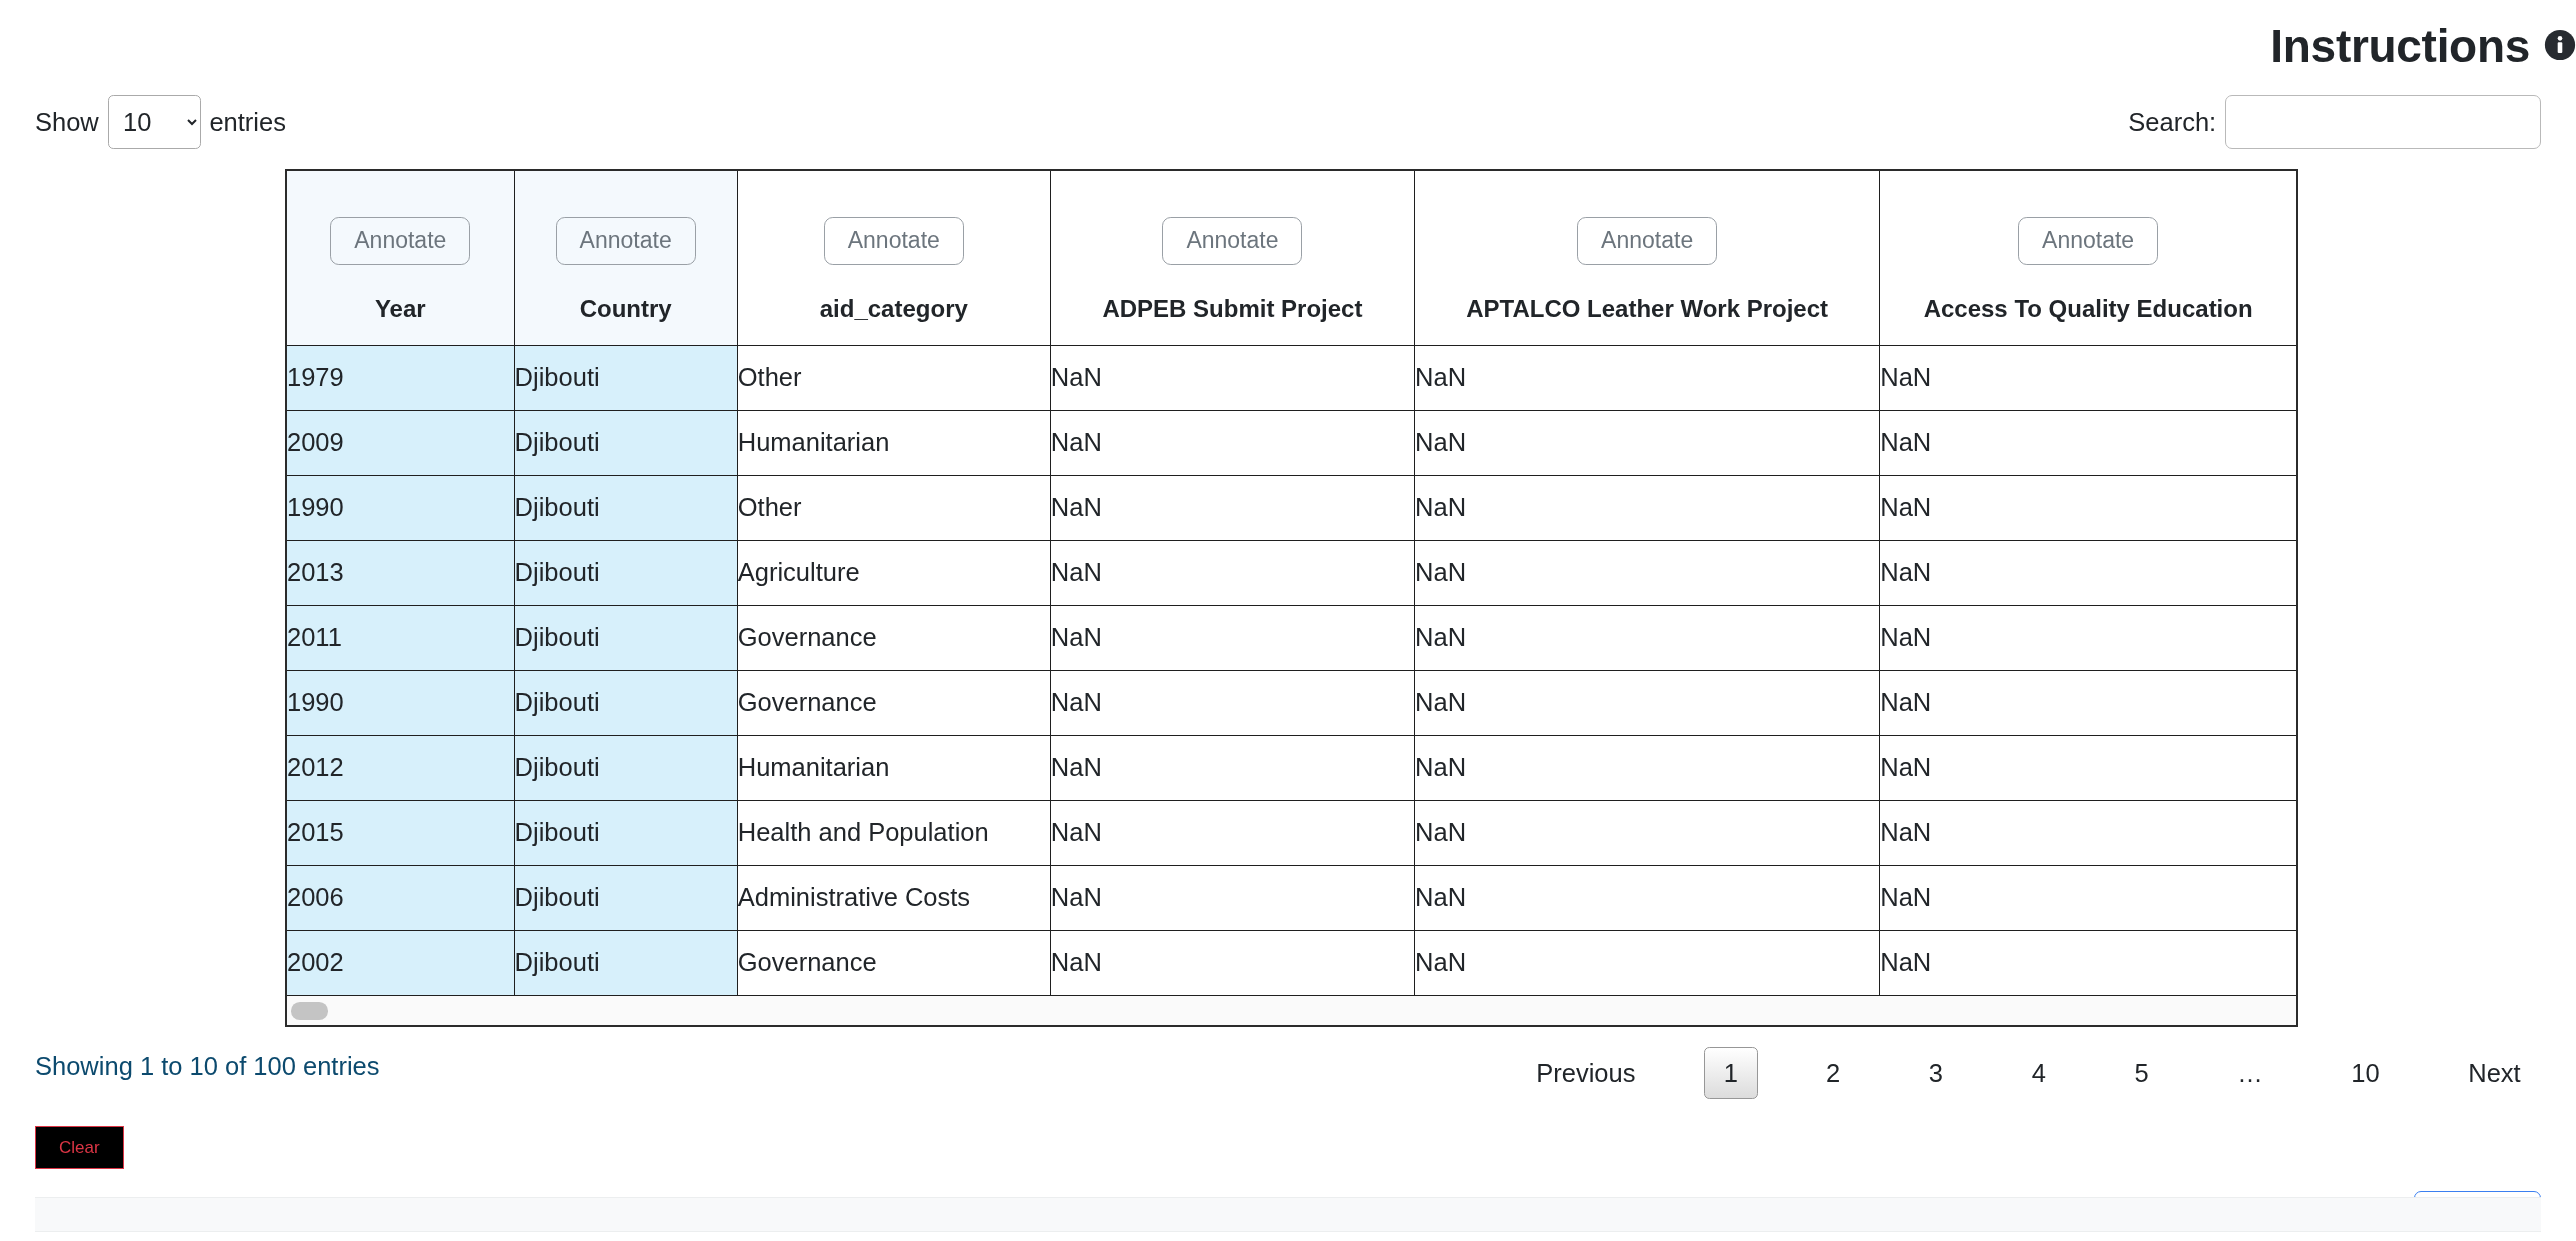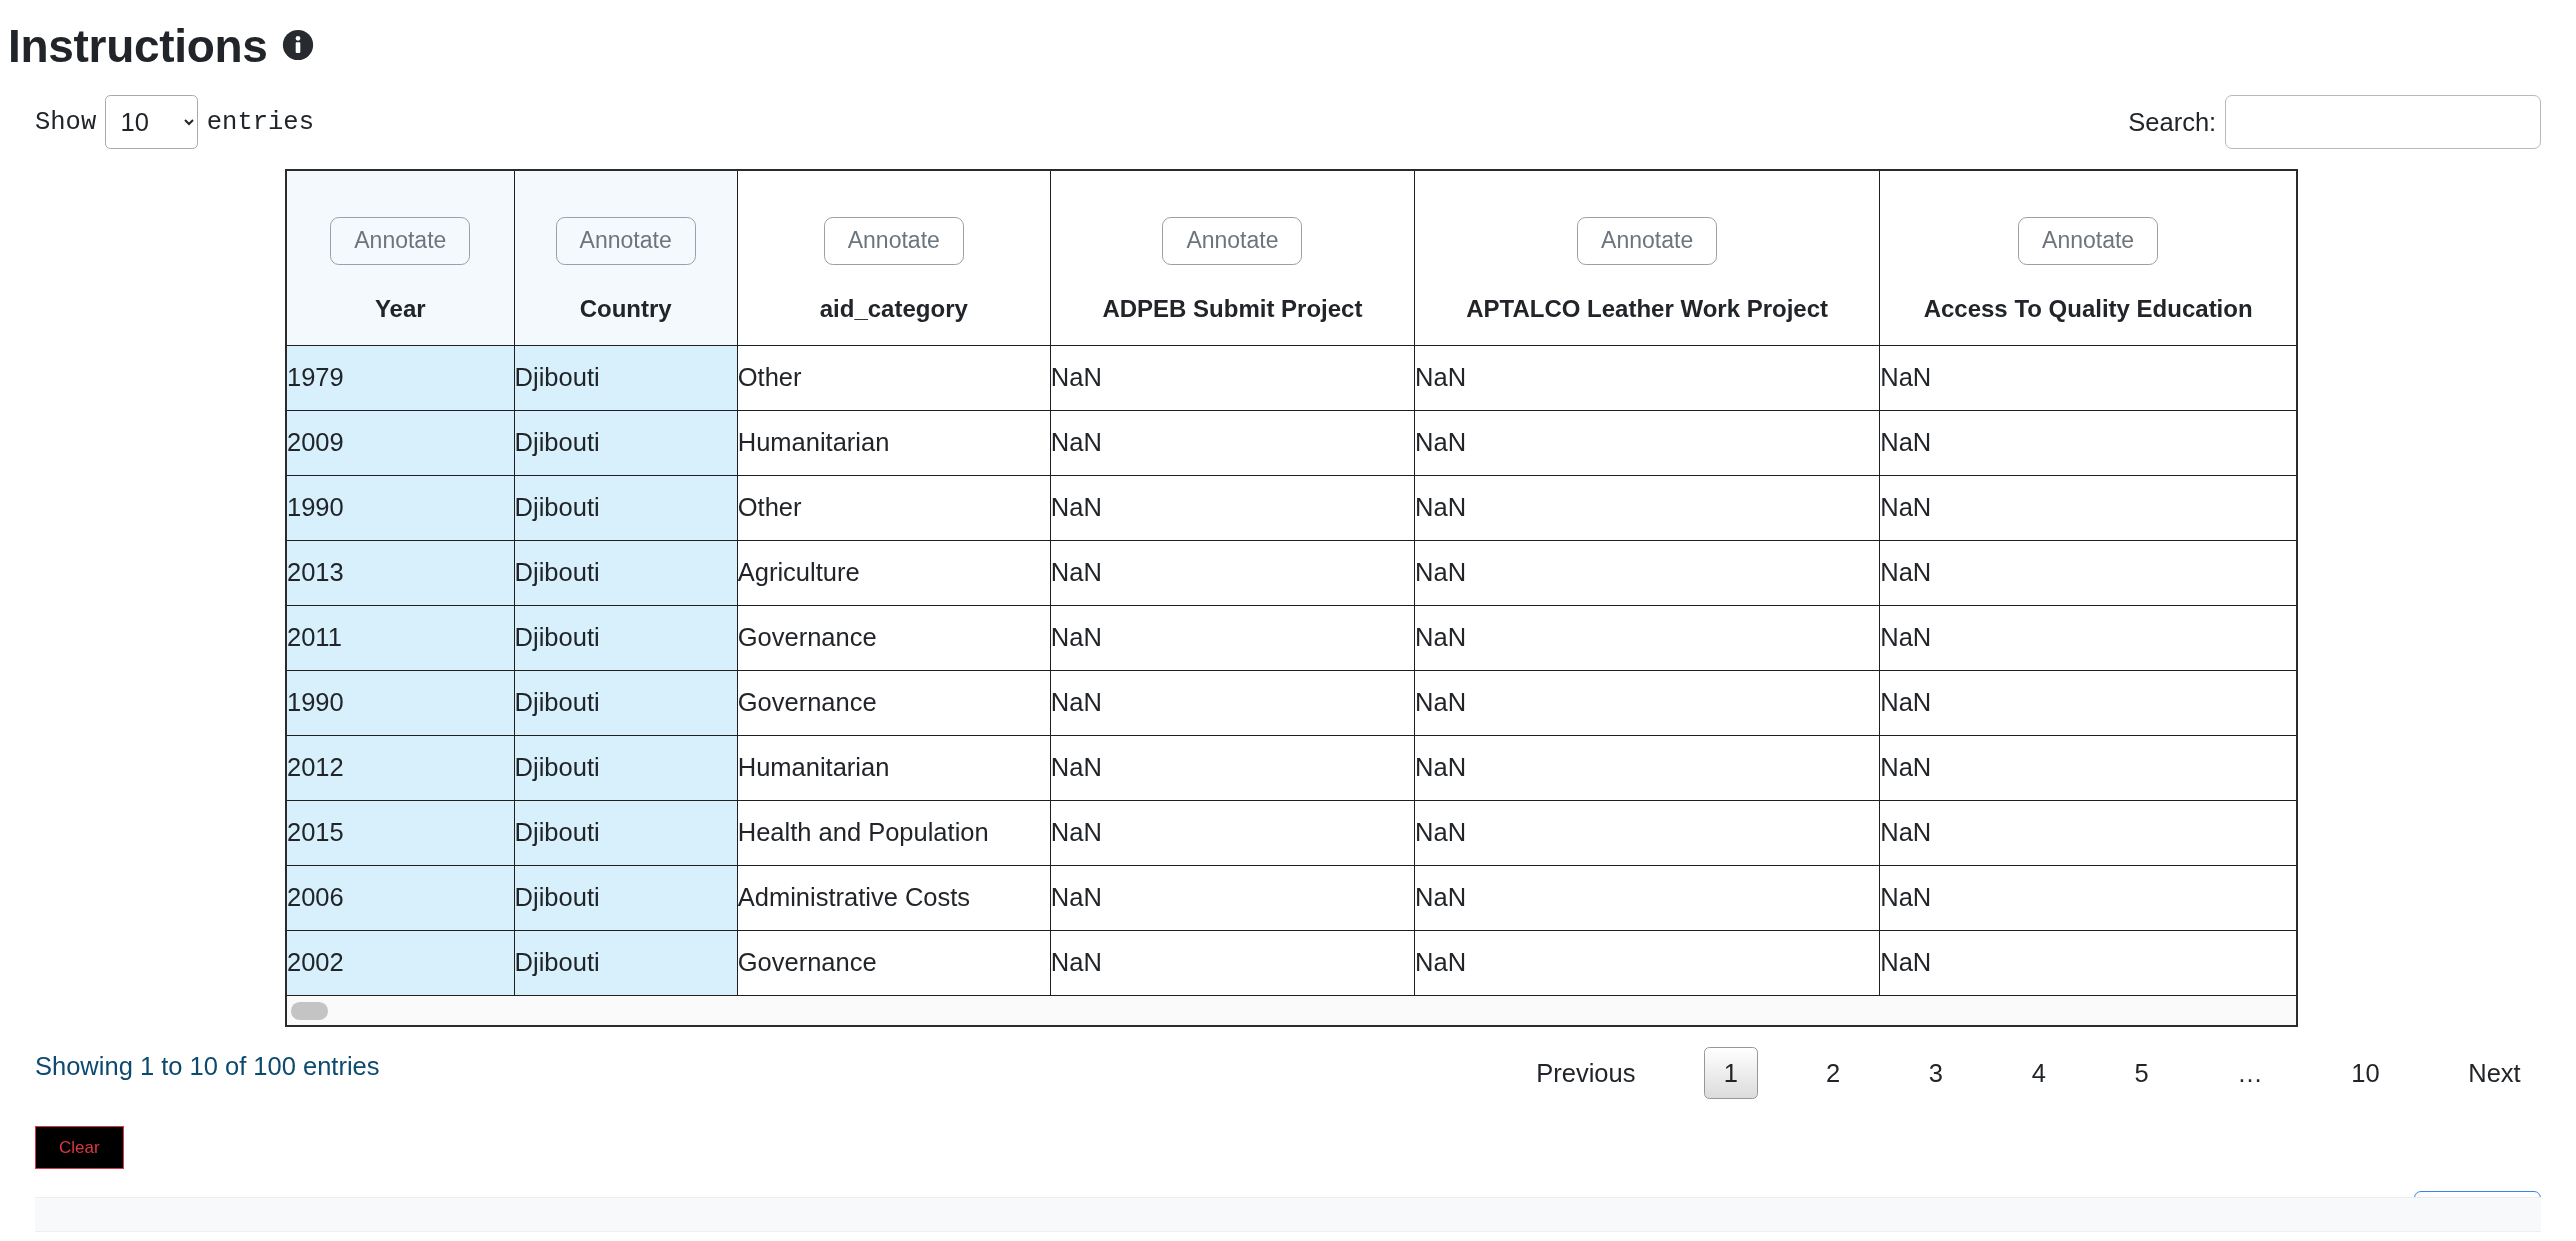--- a/index.html
+++ b/index.html
@@ -14,21 +14,21 @@
   .page {
     position: relative;
     width: 2576px;
     height: 1241px;
   }
 
   
   .title-row {
     position: absolute;
     top: 19.3px; left: 8px; right: 0;
-    text-align: left;
+    text-align: right;
   }
   .title-text {
     display: inline-block;
     font-size: 46px;
     font-weight: bold;
     letter-spacing: -0.3px;
     color: #212529;
     vertical-align: middle;
   }
   .info-icon {
@@ -50,21 +50,21 @@
   }
   .length-box {
     position: absolute;
     left: 0; top: 0;
     display: flex;
     align-items: center;
     font-size: 25.5px;
     color: #212529;
     white-space: nowrap;
   }
-  .length-box .lbl { margin-right: 8.8px; font-family: Liberation Mono, monospace; }
+  .length-box .lbl { margin-right: 8.8px; }
   .length-select {
     font-family: "Liberation Sans", sans-serif;
     font-size: 25.5px;
     color: #212529;
     padding: 5.3px 7px 5.3px 10.5px;
     border: 0.9px solid #aaaaaa;
     border-radius: 5.3px;
     background: #ffffff;
     height: 54px;
     width: 93px;

